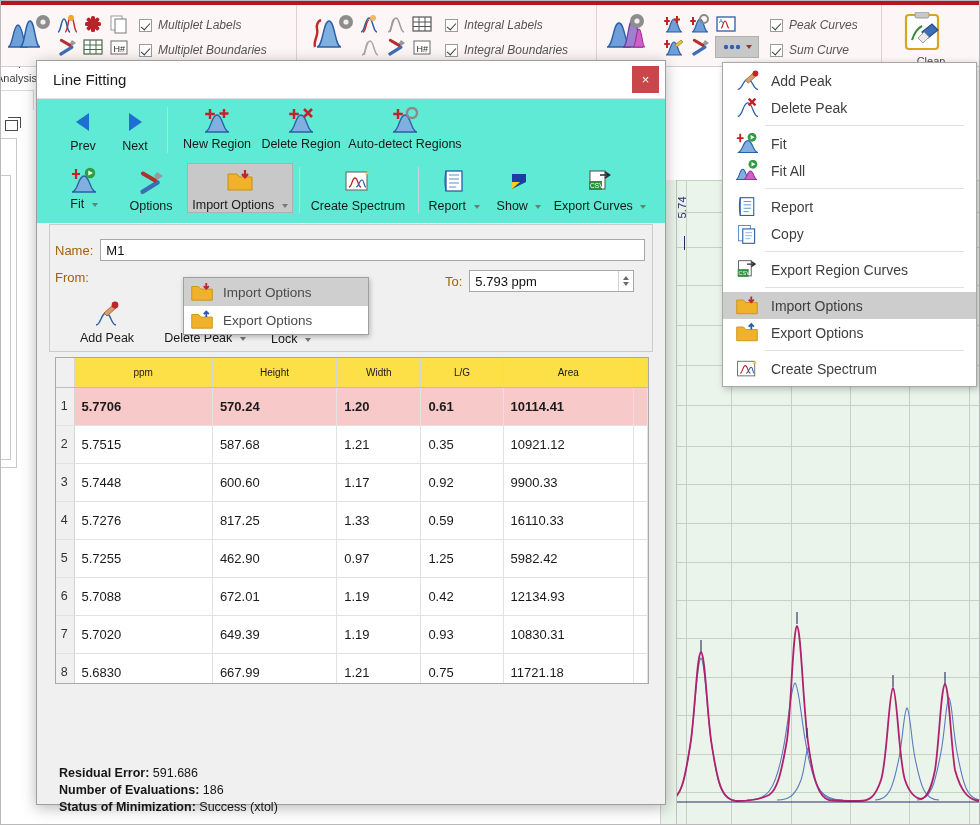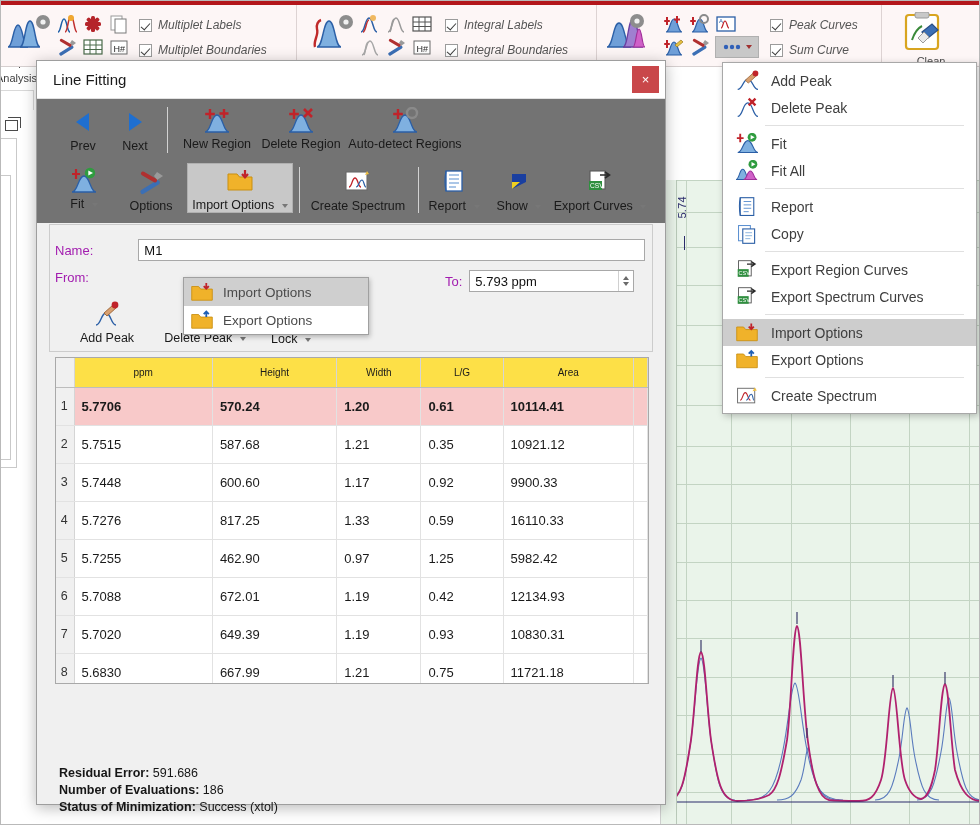--- a/index.html
+++ b/index.html
@@ -81,34 +81,34 @@
     display:flex; align-items:center; padding-left:16px;
     border-bottom:1px solid #e2e2e2;
   }
   .dlg-title-text { font-size:15px; color:#1a1a1a; }
   .dlg-close {
     position:absolute; right:6px; top:5px; width:27px; height:27px;
     background:#c9474a; color:#fff; font-size:13px;
     display:flex; align-items:center; justify-content:center; cursor:pointer;
   }
 
-  .dlg-toolbar { background:#737373; position:relative; }
+  .dlg-toolbar { background:#5eead4; position:relative; }
   .tb-sep { position:absolute; width:1px; background:#d2d2d2; }
 
   .tb-big { position:absolute; text-align:center; font-size:12.5px; }
   .tb-big .glyph { display:block; height:30px; }
   .tb-big .lbl2 { display:inline-block; white-space:nowrap; }
 
   .press {
     background:#c8c8c8; border:1px solid #b0b0b0;
   }
 
   
   .field-row { position:absolute; display:flex; align-items:center; }
-  .field-label { font-size:13px; color:#a21caf; margin-right:7px; }
+  .field-label { font-size:13px; color:#a16207; margin-right:7px; }
   .textbox {
     background:#fff; border:1px solid #a8a8a8; height:22px;
     display:flex; align-items:center; padding-left:5px;
     font-size:13px; color:#111;
   }
   .spin {
     width:15px; border-left:1px solid #d0d0d0; height:100%;
     display:flex; flex-direction:column; justify-content:center; align-items:center;
     margin-left:auto; background:#fff;
   }
@@ -581,21 +581,21 @@
         </span>
         <span class="lbl2">Export Curves</span>
         <span class="dd-caret" style="display:inline-block;border-top-color:#777;margin-left:4px;vertical-align:middle;"></span>
       </div>
     </div>
 
     <div style="position:absolute;left:12px;top:163px;width:604px;height:128px;border:1px solid #cccccc;background:#f0f0f0;"></div>
 
     <div class="field-row" style="left:18px;top:178px;width:590px;">
       <span class="field-label">Name:</span>
-      <span class="textbox" style="width:546px;margin-left:38px;">M1</span>
+      <span class="textbox" style="width:546px;">M1</span>
     </div>
 
     <div class="field-row" style="left:18px;top:209px;">
       <span class="field-label">From:</span>
     </div>
 
     <div class="field-row" style="left:408px;top:209px;">
       <span class="field-label">To:</span>
       <span class="textbox" style="width:165px;">
         <span>5.793 ppm</span>
@@ -850,31 +850,20 @@
         <svg width="24" height="22" viewBox="0 0 28 26">
           <rect x="4" y="2" width="15" height="18" fill="#fff" stroke="#5a5a5a" stroke-width="1.1"></rect>
           <path d="M14 6 h9 M19 3 l4.5 3 -4.5 3" stroke="#2a2a2a" stroke-width="1.6" fill="none"></path>
           <rect x="3" y="12" width="13" height="9" fill="#2f8f3f"></rect>
           <text x="4" y="19.2" font-size="6.6" fill="#fff" font-family="Liberation Sans, sans-serif">CSV</text>
         </svg>
       </span>
       <span>Export Region Curves</span>
     </div>
 
-    <div class="ctx-item">
-      <span class="ctx-ico">
-        <svg width="24" height="22" viewBox="0 0 28 26">
-          <rect x="4" y="2" width="15" height="18" fill="#fff" stroke="#5a5a5a" stroke-width="1.1"></rect>
-          <path d="M14 6 h9 M19 3 l4.5 3 -4.5 3" stroke="#2a2a2a" stroke-width="1.6" fill="none"></path>
-          <rect x="3" y="12" width="13" height="9" fill="#2f8f3f"></rect>
-          <text x="4" y="19.2" font-size="6.6" fill="#fff" font-family="Liberation Sans, sans-serif">CSV</text>
-        </svg>
-      </span>
-      <span>Export Spectrum Curves</span>
-    </div>
 
     <div class="ctx-sep"></div>
 
     <div class="ctx-item hl">
       <span class="ctx-ico">
         <svg width="24" height="22" viewBox="0 0 28 24">
           <path d="M2 21 V5 h8 l2.5 3 H26 v13 Z" fill="#f0b22a" stroke="#c98f10" stroke-width="1"></path>
           <path d="M19 1 v6 M16 4.5 l3 3 3-3" stroke="#c0232a" stroke-width="2.1" fill="none"></path>
         </svg>
       </span>

